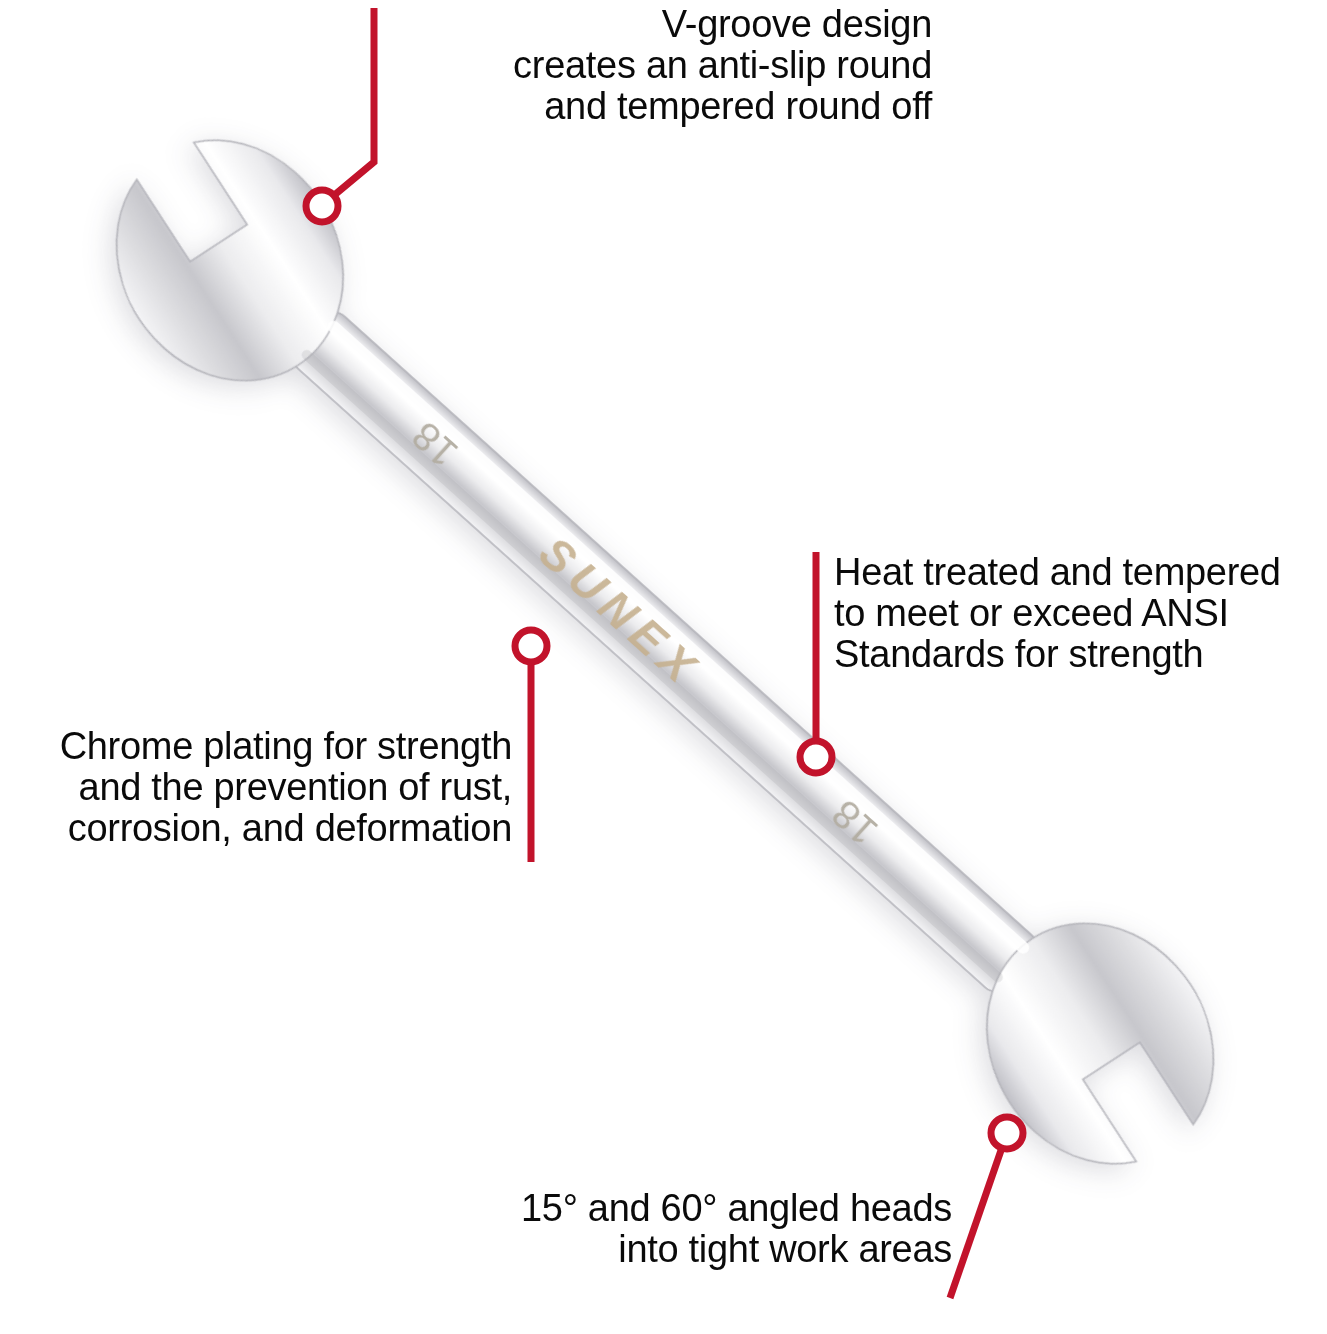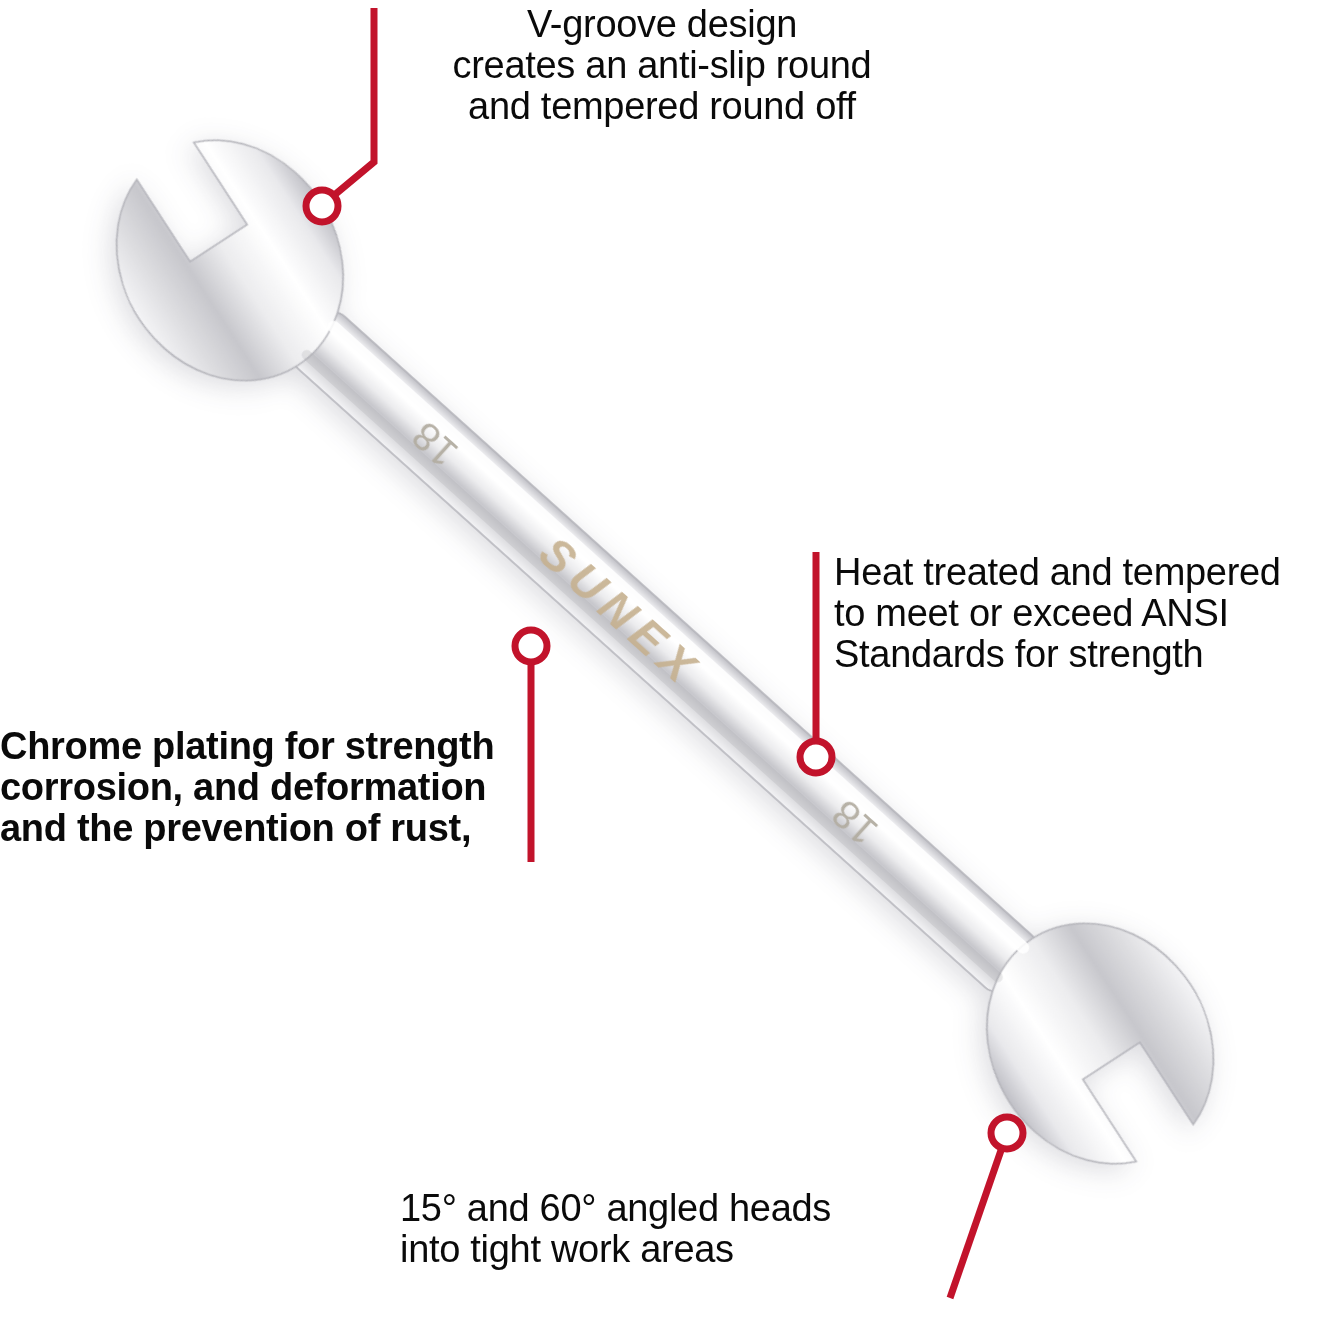--- a/index.html
+++ b/index.html
@@ -65,36 +65,36 @@
     <polyline points="816,552 816,757" fill="none" stroke="#c2132b" stroke-width="7"></polyline>
     <polyline points="531,646 531,862" fill="none" stroke="#c2132b" stroke-width="7"></polyline>
     <polyline points="1007,1133 950,1298" fill="none" stroke="#c2132b" stroke-width="7"></polyline>
 
     <circle cx="322" cy="206" r="16" fill="#ffffff" stroke="#c2132b" stroke-width="7"></circle>
     <circle cx="816" cy="757" r="16" fill="#ffffff" stroke="#c2132b" stroke-width="7"></circle>
     <circle cx="531" cy="646" r="16" fill="#ffffff" stroke="#c2132b" stroke-width="7"></circle>
     <circle cx="1007" cy="1133" r="16" fill="#ffffff" stroke="#c2132b" stroke-width="7"></circle>
   </svg>
 
-  <div class="callout" style="left:392px;top:4px;width:540px;text-align:center;">
+  <div class="callout" style="left:392px;top:4px;width:540px;text-align:right;">
     <span class="line">V-groove design</span>
     <span class="line">creates an anti-slip round</span>
     <span class="line">and tempered round off</span>
   </div>
 
   <div class="callout" style="left:834px;top:552px;width:500px;text-align:left;">
     <span class="line">Heat treated and tempered</span>
     <span class="line">to meet or exceed ANSI</span>
     <span class="line">Standards for strength</span>
   </div>
 
-  <div class="callout" style="left:0px;top:726px;width:512px;font-weight:bold;">
+  <div class="callout" style="left:0px;top:726px;width:512px;text-align:right;">
     <span class="line">Chrome plating for strength</span>
+    <span class="line">and the prevention of rust,</span>
     <span class="line">corrosion, and deformation</span>
-    <span class="line">and the prevention of rust,</span>
   </div>
 
-  <div class="callout" style="left:400px;top:1188px;width:520px;">
+  <div class="callout" style="left:432px;top:1188px;width:520px;text-align:right;">
     <span class="line">15° and 60° angled heads</span>
     <span class="line">into tight work areas</span>
   </div>
 
 </div>
 
 </body></html>

